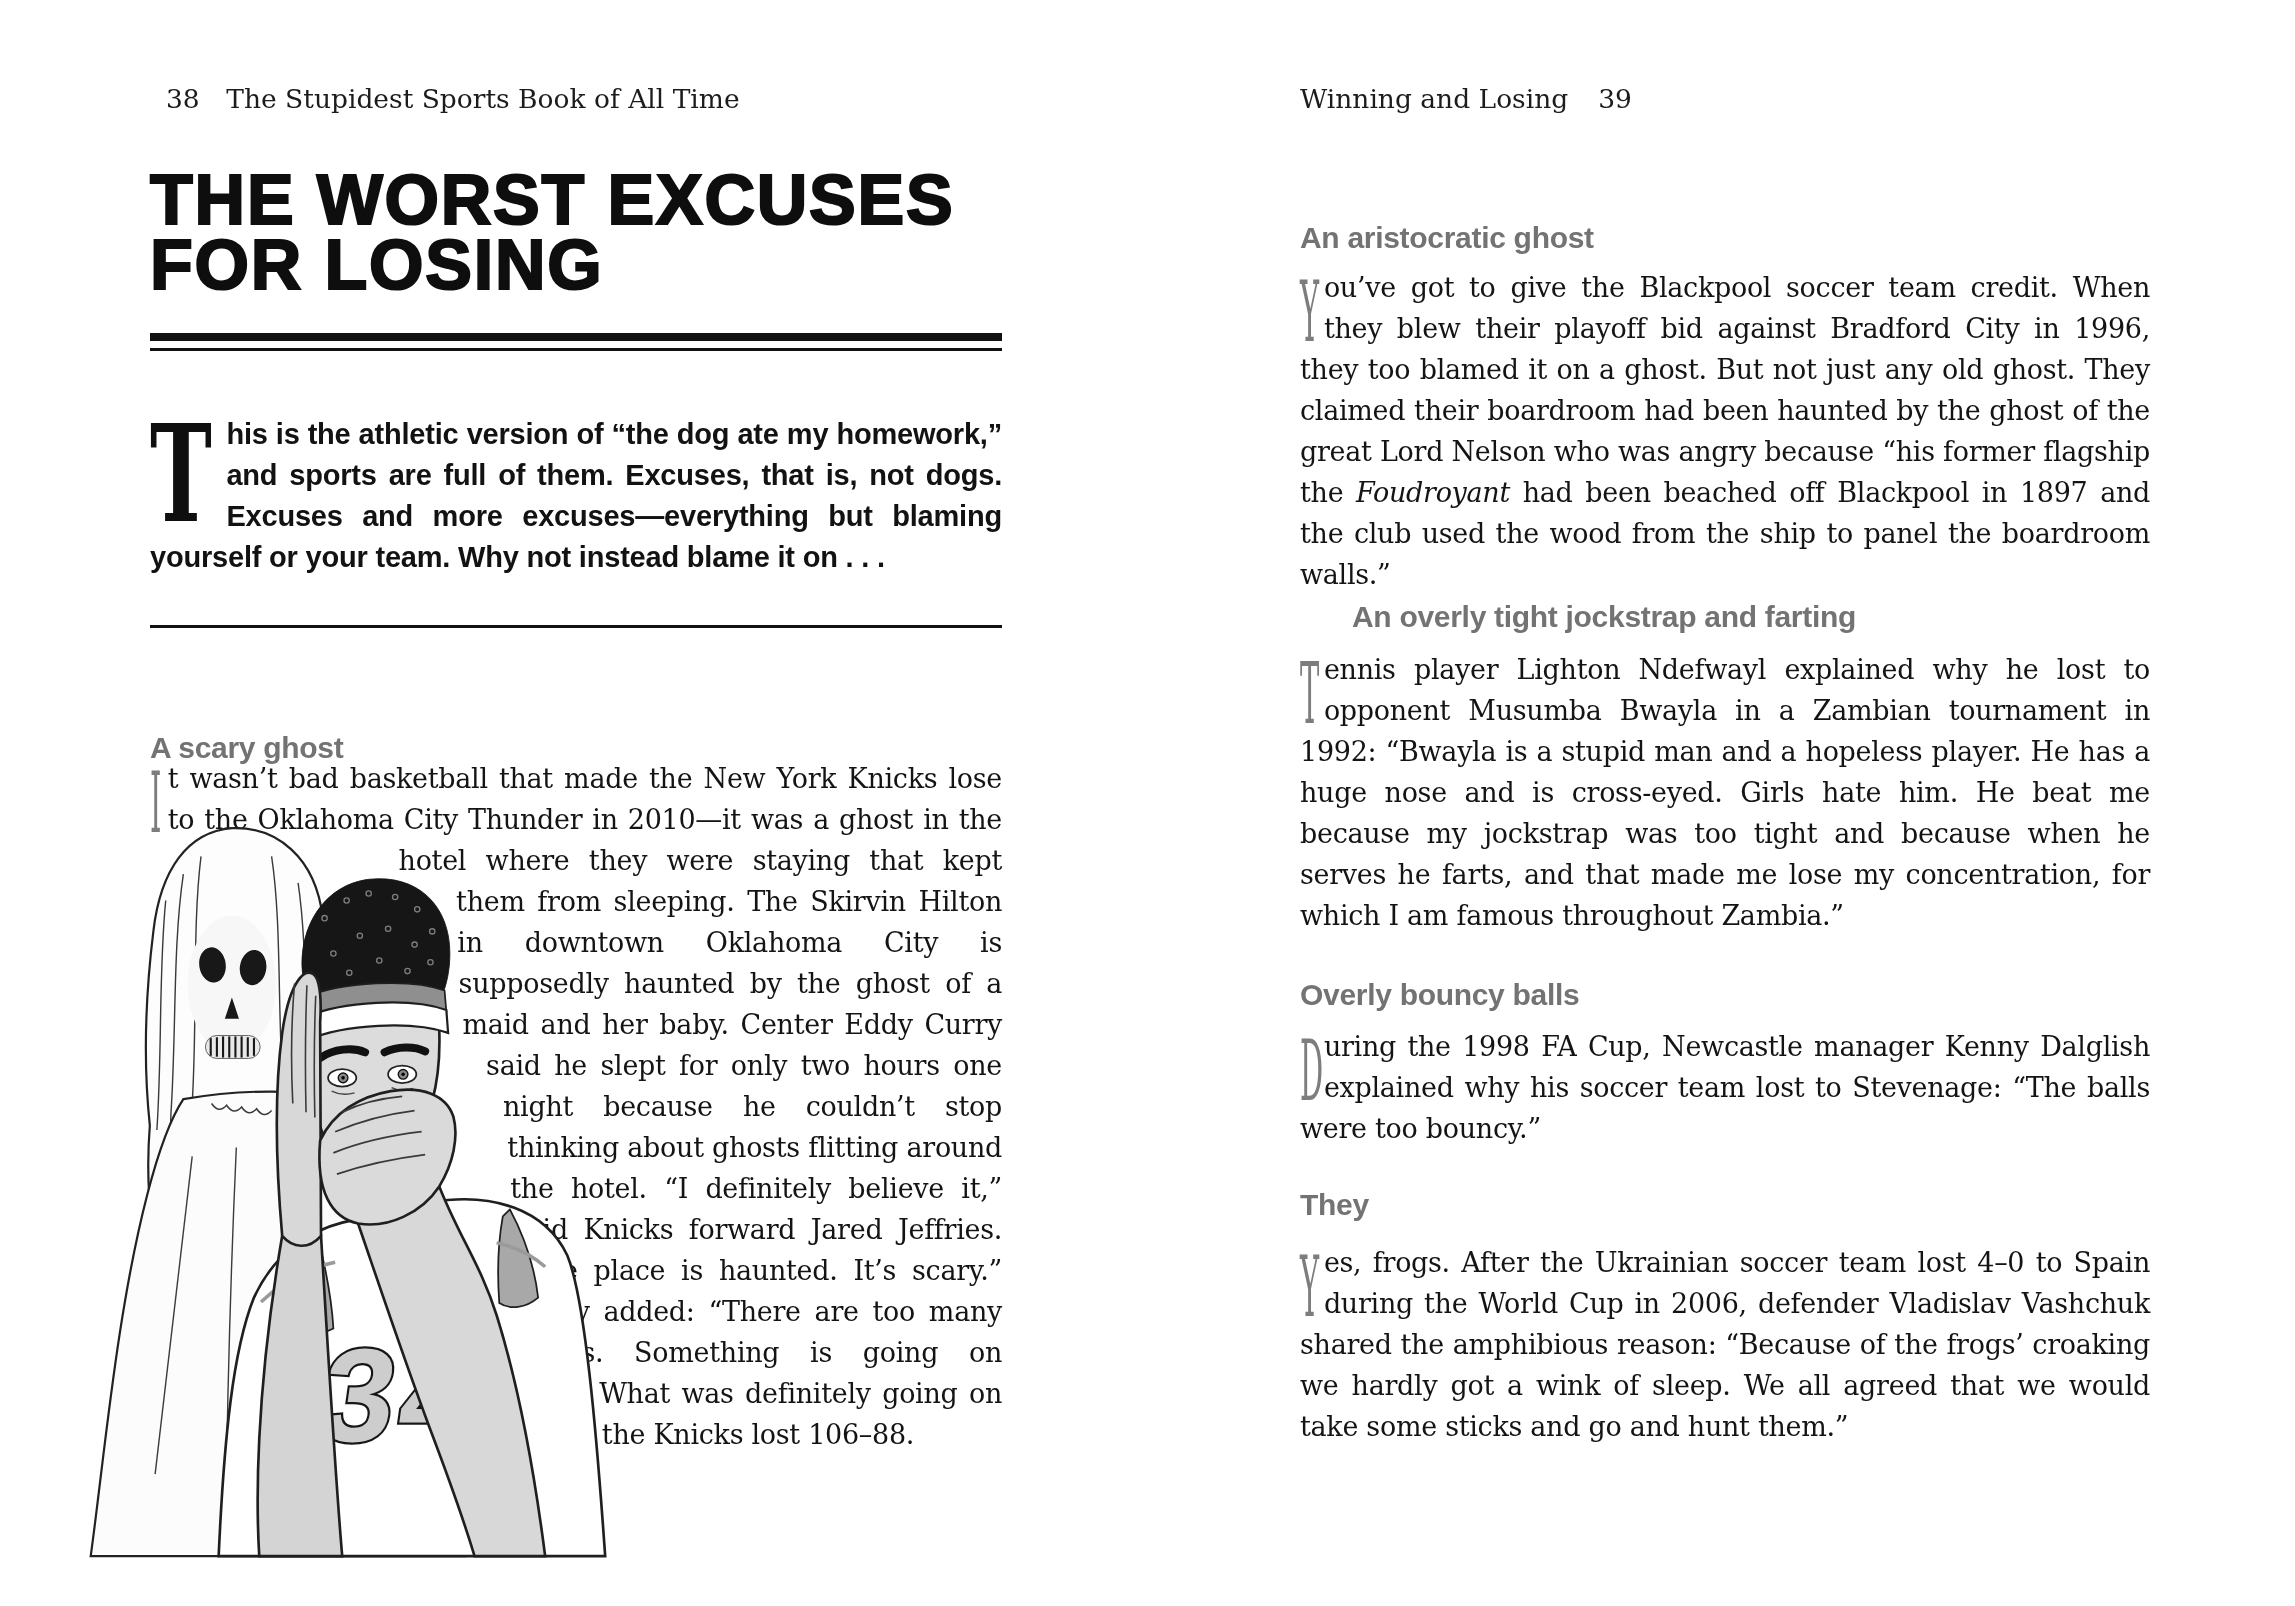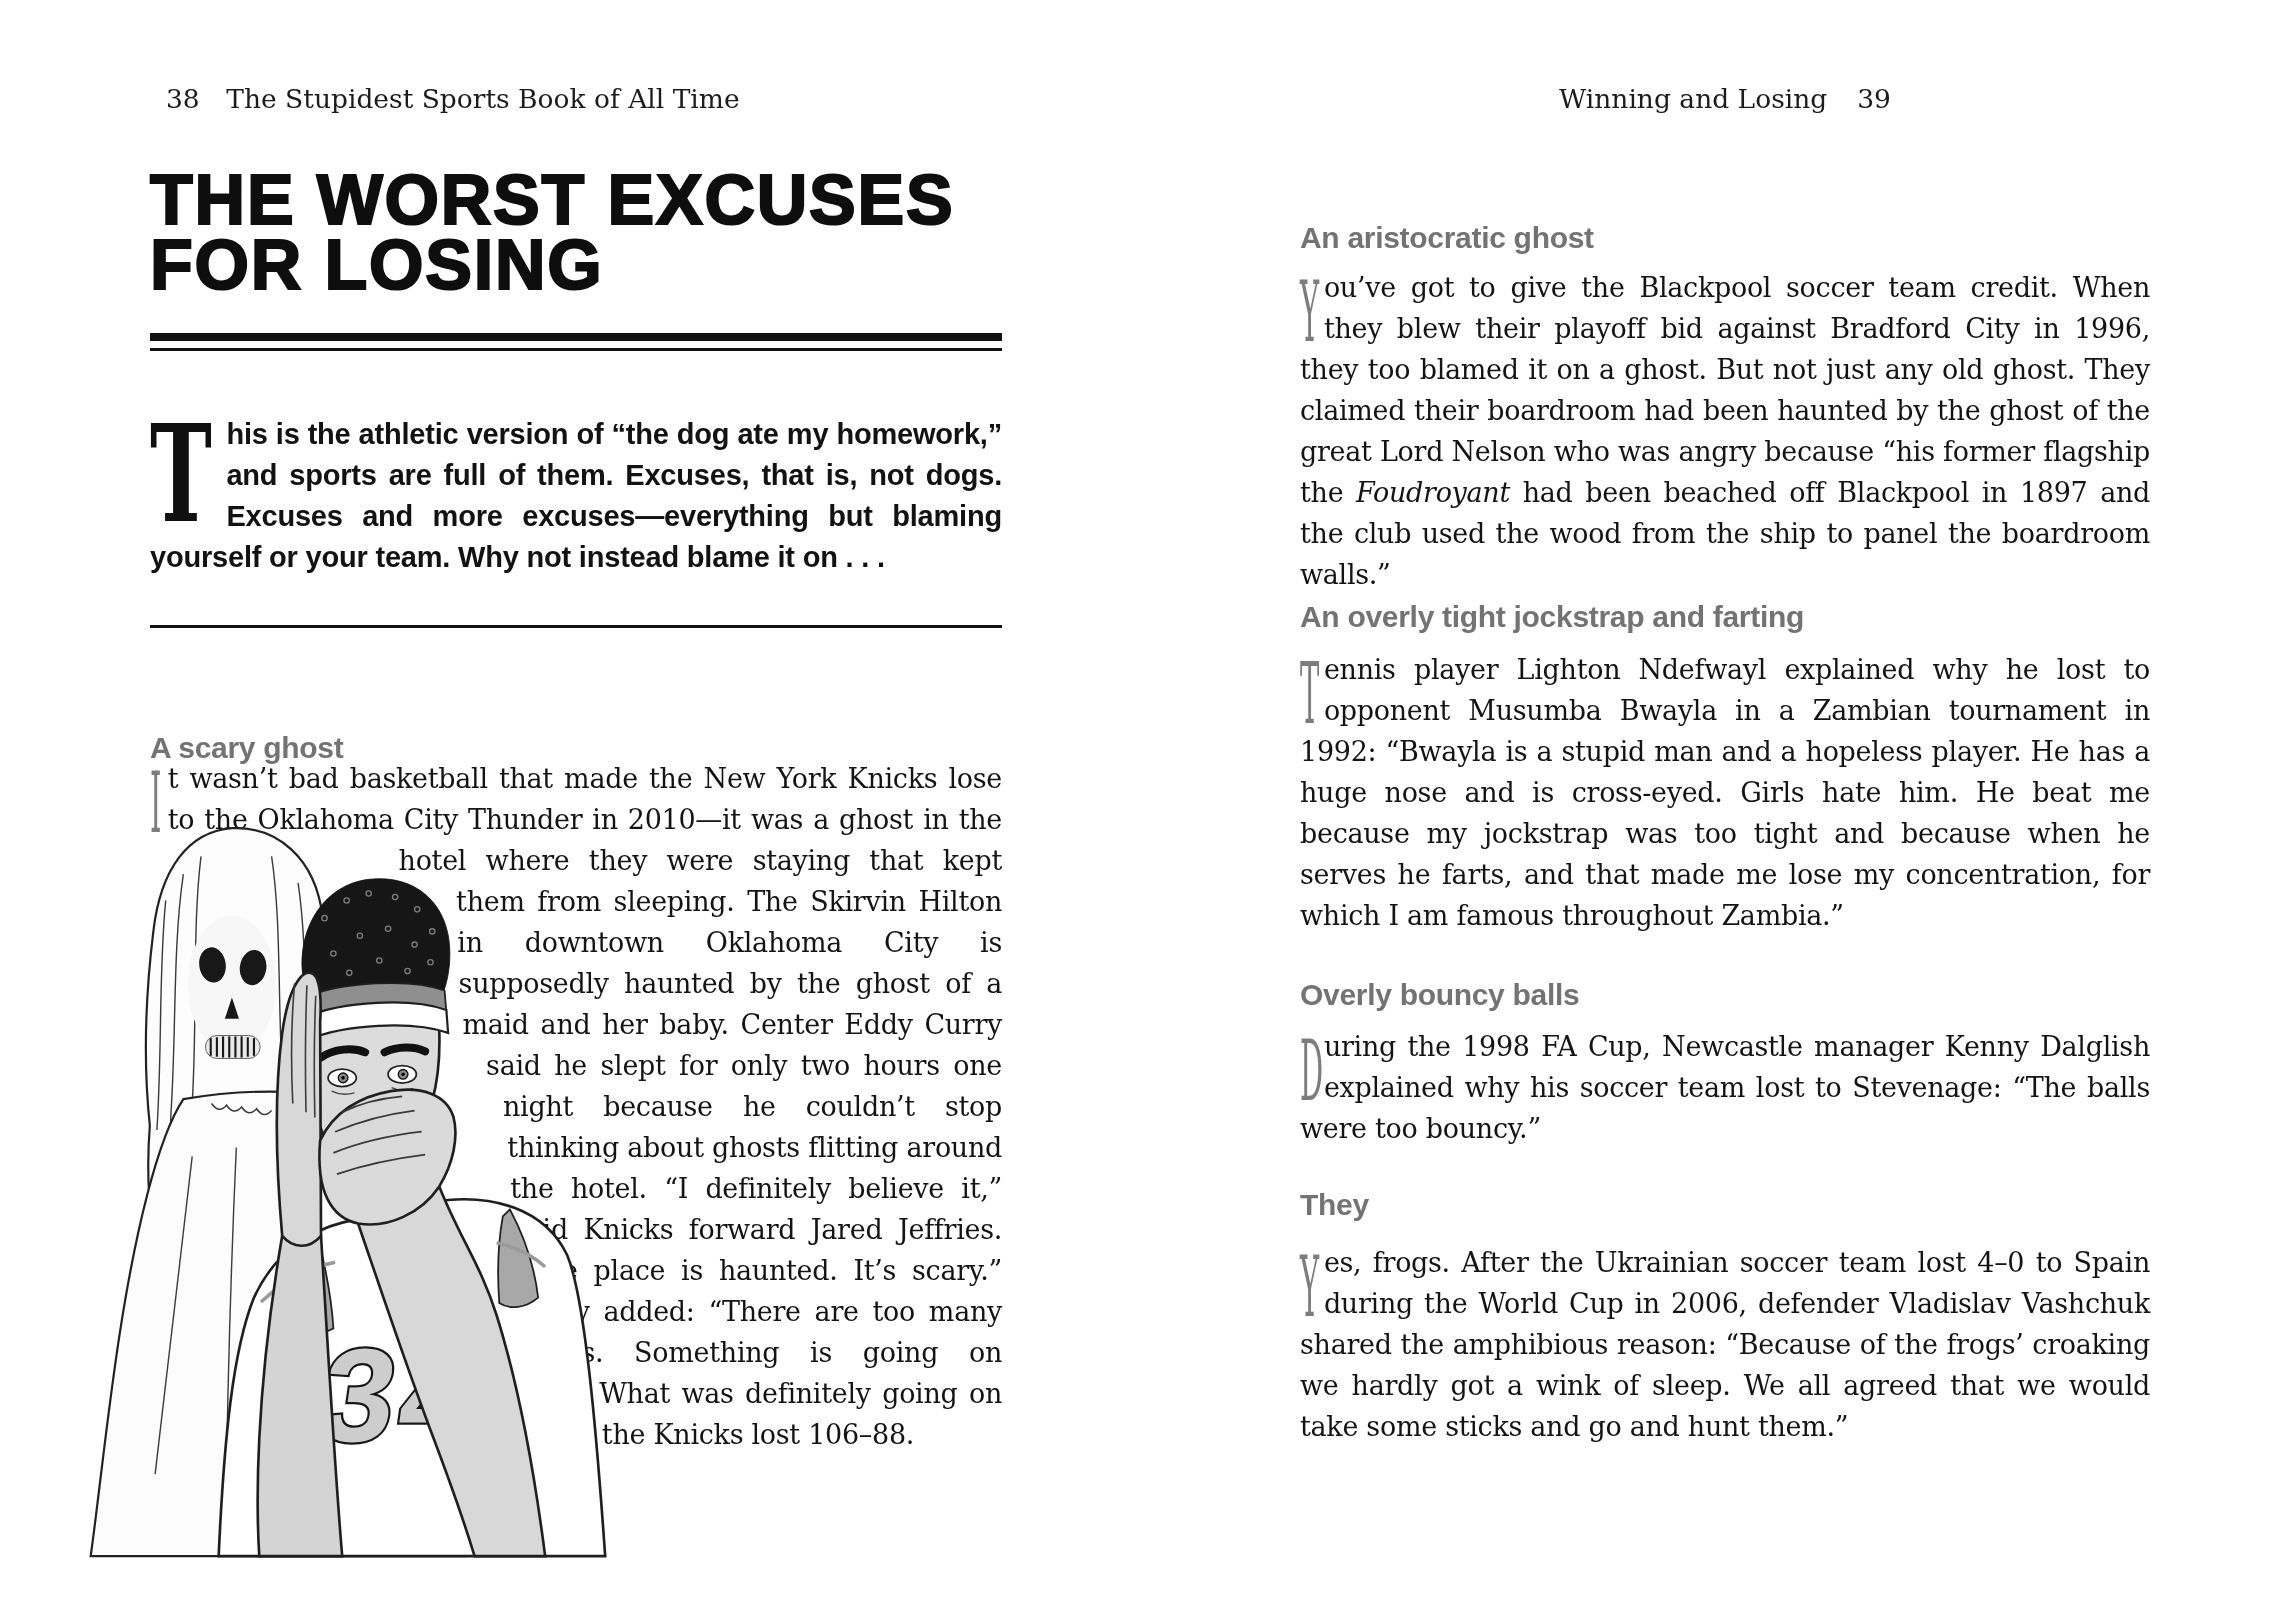--- a/index.html
+++ b/index.html
@@ -2,21 +2,21 @@
 <html style="font-size:14px"><head>
 <meta charset="utf-8">
 <style>
   html,body{margin:0;padding:0;background:#ffffff;}
   .spread{position:relative;width:2295px;height:1607px;background:#ffffff;color:#161616;overflow:hidden;border-radius:20px;}
 
   .runhead{position:absolute;top:83px;font-family:"DejaVu Serif",serif;font-size:26.5px;color:#1c1c1c;white-space:nowrap;}
   .runhead .pgnum{display:inline-block;}
   .runhead-left{left:166px;}
   .runhead-left .rh-title{margin-left:26.5px;}
-  .runhead-right{left:1300px;width:850px;text-align:center;}
+  .runhead-right{left:1300px;width:850px;text-align:left;}
   .runhead-right .pgnum{margin-left:30px;}
 
   .chapter-title{position:absolute;left:150px;top:168px;width:852px;text-align:left;
     font-family:"Liberation Sans",sans-serif;font-weight:700;font-size:70px;line-height:65px;
     letter-spacing:1.8px;color:#0e0e0e;-webkit-text-stroke:2.2px #0e0e0e;}
   .rule-thick{position:absolute;left:150px;top:333px;width:852px;height:8px;background:#111;}
   .rule-thin{position:absolute;left:150px;top:348px;width:852px;height:2.6px;background:#111;}
   .rule-mid{position:absolute;left:150px;top:625px;width:852px;height:2.6px;background:#111;}
 
   .intro{position:absolute;left:150px;top:385px;width:852px;
@@ -40,21 +40,21 @@
 
   .scary{left:150px;top:731px;width:852px;}
   .illu-spacer{float:left;width:516px;height:747px;
     shape-outside:polygon(226px 83px,231px 124px,288px 150px,291px 249px,295px 290px,318px 327px,
       337px 373px,343px 456px,346px 498px,344px 539px,332px 600px,316px 645px,274px 747px,0px 747px,0px 97px);}
 
   .illu{position:absolute;left:51px;top:821px;width:578px;height:737px;}
 
   .s0-head{left:1300px;top:198px;}
   .s0-para{left:1300px;top:240px;width:850px;}
-  .s1-head{left:1300px;top:577px;}
+  .s1-head{left:1352px;top:577px;}
   .s1-para{left:1300px;top:622px;width:850px;}
   .s2-head{left:1300px;top:955px;}
   .s2-para{left:1300px;top:999px;width:850px;}
   .s3-head{left:1300px;top:1165px;}
   .s3-para{left:1300px;top:1215px;width:850px;}
 </style>
 </head>
 <body>
 
 <div class="spread">

